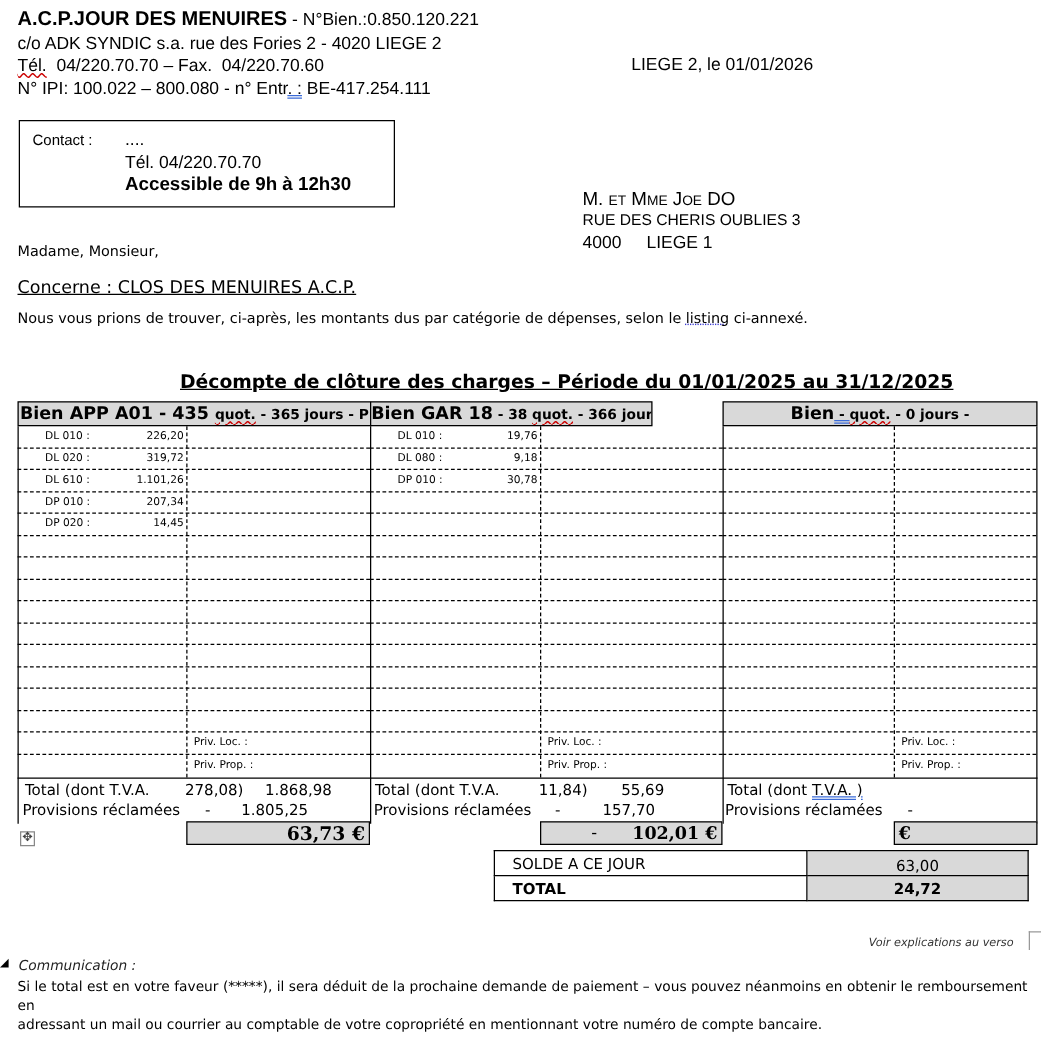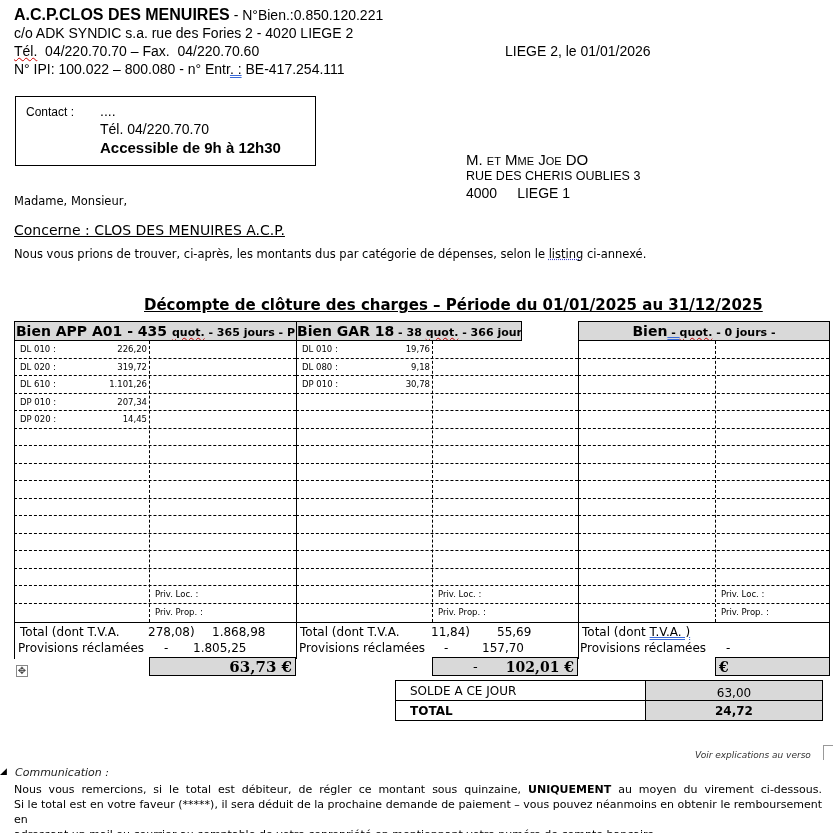--- a/index.html
+++ b/index.html
@@ -10,36 +10,36 @@
   .wavy{text-decoration:underline wavy #c00;text-decoration-thickness:1px;}
   .dbl{text-decoration:underline double #3b6bd8;}
   .dot{text-decoration:underline dotted #3a3ad0;}
   .contact{left:15px;top:96px;width:301px;height:70px;border:1px solid #000;box-sizing:border-box;}
   .addr{font-family:"Liberation Sans",sans-serif;}
   .sc{font-variant:small-caps;}
   .body-text{font-family:"DejaVu Sans",sans-serif;font-size:11.5px;}
   .gridhead{position:absolute;top:321px;height:20px;background:#d9d9d9;border:1px solid #000;box-sizing:border-box;font-family:"DejaVu Sans",sans-serif;font-weight:bold;font-size:14px;line-height:19px;text-align:center;overflow:hidden;white-space:nowrap;}
   .gridhead small{font-size:11px;}
   .row{position:absolute;height:17.5px;border-bottom:1px dashed #000;box-sizing:border-box;font-size:8.5px;line-height:16px;font-family:"DejaVu Sans",sans-serif;}
-  .lbl{position:absolute;left:6px;}
+  .lbl{position:absolute;left:22px;}
   .val{position:absolute;text-align:right;}
   .vdash{position:absolute;border-left:1px dashed #000;}
   .vsolid{position:absolute;border-left:1px solid #000;}
   .hsolid{position:absolute;border-top:1px solid #000;}
   .tot{position:absolute;font-family:"DejaVu Sans",sans-serif;font-size:12px;line-height:17px;white-space:nowrap;}
   .grey{background:#d9d9d9;}
   .summary{position:absolute;left:395px;top:680px;width:428px;border-collapse:collapse;font-family:"DejaVu Sans",sans-serif;font-size:12px;}
   .summary td{border:1px solid #000;height:19px;padding:0 0 0 14px;}
   .summary td.v{background:#d9d9d9;text-align:center;padding:0;width:176px;}
 </style>
 </head>
 <body>
 
 <div class="abs hdr" style="left:14px;top:6px;">
-  <div><b>A.C.P.CLOS DES MENUIRES</b><span> - N°Bien.:0.850.120.221</span></div>
+  <div><b>A.C.P.JOUR DES MENUIRES</b><span> - N°Bien.:0.850.120.221</span></div>
   <div>c/o ADK SYNDIC s.a. rue des Fories 2 - 4020 LIEGE 2</div>
   <div><span class="wavy">Tél.</span><span style="white-space:pre">  04/220.70.70 – Fax.  04/220.70.60</span></div>
   <div><span>N° IPI: 100.022 – 800.080 - n° Entr</span><span class="dbl">. :</span><span> BE-417.254.111</span></div>
 </div>
 <div class="abs hdr" style="left:505px;top:42px;">LIEGE 2, le 01/01/2026</div>
 
 <div class="abs contact">
   <div class="abs" style="left:10px;top:8px;font-family:'Liberation Sans',sans-serif;font-size:12px;">Contact :</div>
   <div class="abs" style="left:84px;top:6px;font-family:'Liberation Sans',sans-serif;font-size:14px;">....</div>
   <div class="abs" style="left:84px;top:24px;font-family:'Liberation Sans',sans-serif;font-size:14px;">Tél. 04/220.70.70</div>
@@ -202,16 +202,15 @@
         <td class="v" style="font-weight:bold;font-size:12px">24,72</td>
       </tr>
 </tbody>
   </table>
 <div class="abs" style="left:695px;top:750px;font-size:9px;font-style:italic;color:#333;">Voir explications au verso</div>
 <div class="abs" style="left:823px;top:745px;width:12px;height:14px;border-left:1px solid #999;border-top:1px solid #999;"></div>
 
 <div class="abs" style="left:0;top:766px;font-size:9px;">◢</div>
 <div class="abs" style="left:15px;top:766px;font-size:11px;font-style:italic;color:#222;">Communication :</div>
 <div class="abs body-text" style="left:14px;top:782px;width:808px;font-size:11px;line-height:15px;white-space:normal;text-align:justify;">
-  <div style="text-align:justify;text-align-last:justify;"><span>Nous vous remercions, si le total est débiteur, de régler ce montant sous quinzaine, </span><b>UNIQUEMENT</b><span> au moyen du virement ci-dessous.</span></div>
   <div style="text-align:justify;text-align-last:justify;">Si le total est en votre faveur (*****), il sera déduit de la prochaine demande de paiement – vous pouvez néanmoins en obtenir le remboursement en</div>
   <div>adressant un mail ou courrier au comptable de votre copropriété en mentionnant votre numéro de compte bancaire.</div>
 </div>
 
 </body></html>

